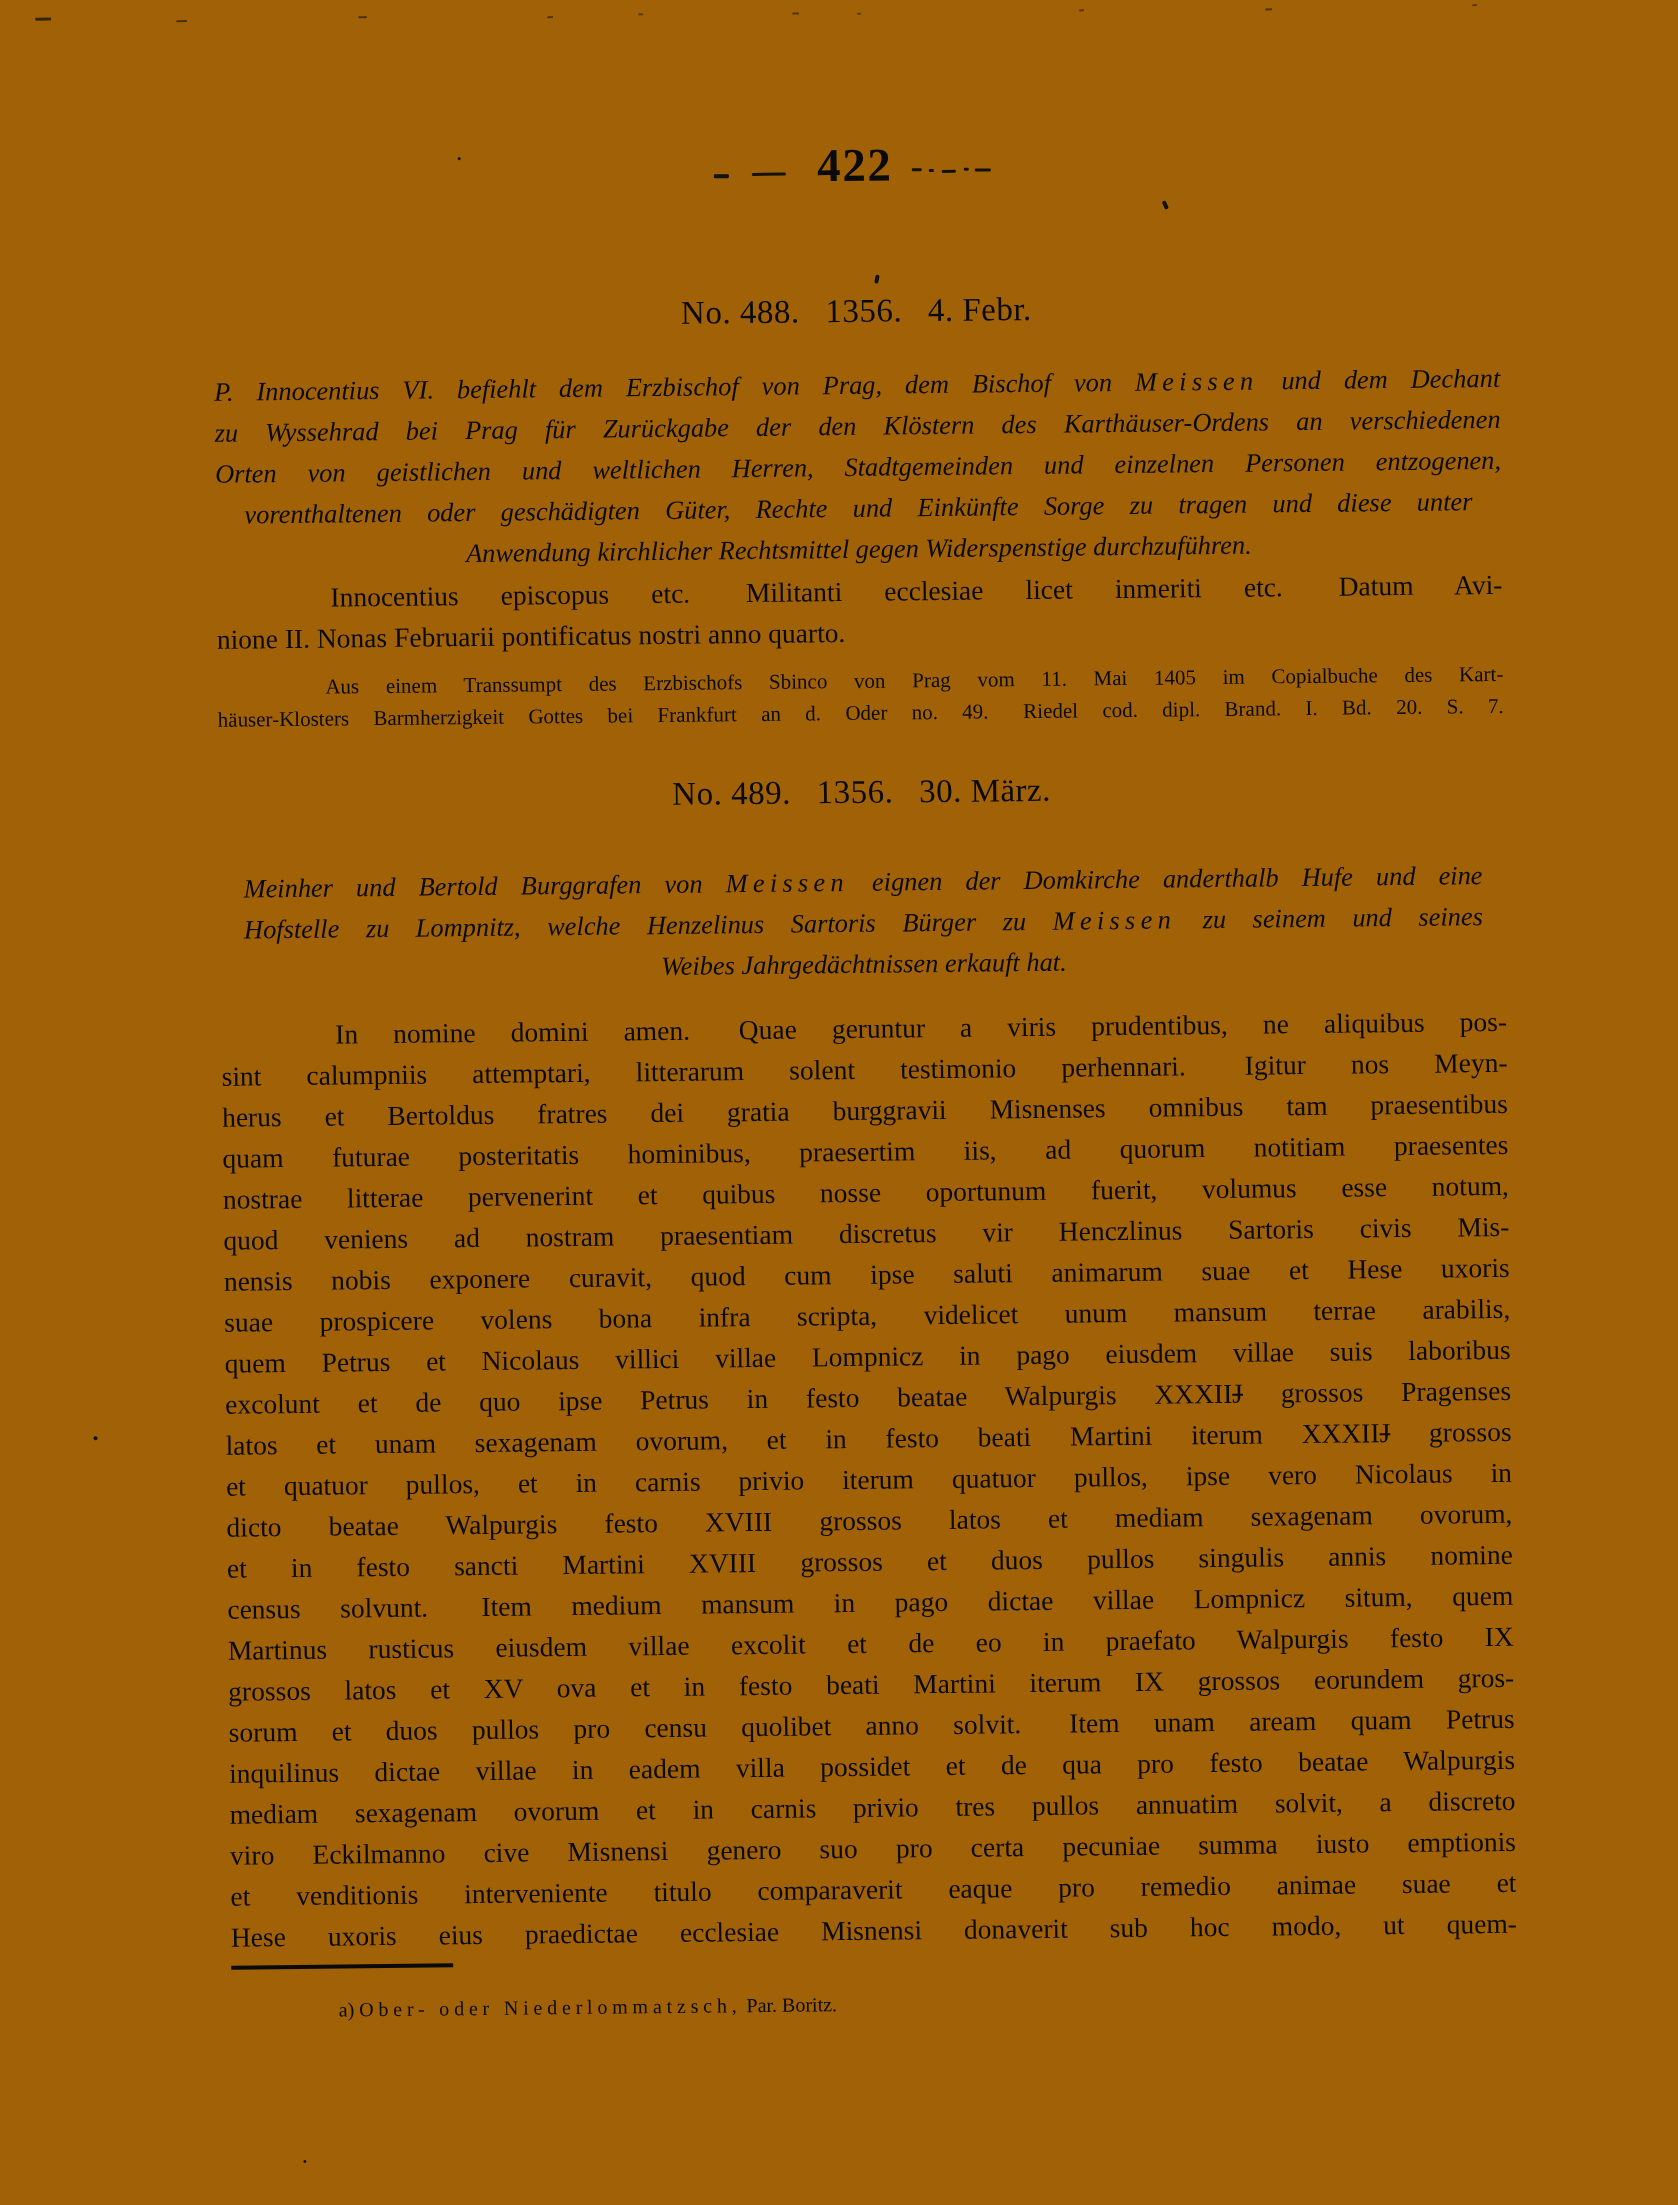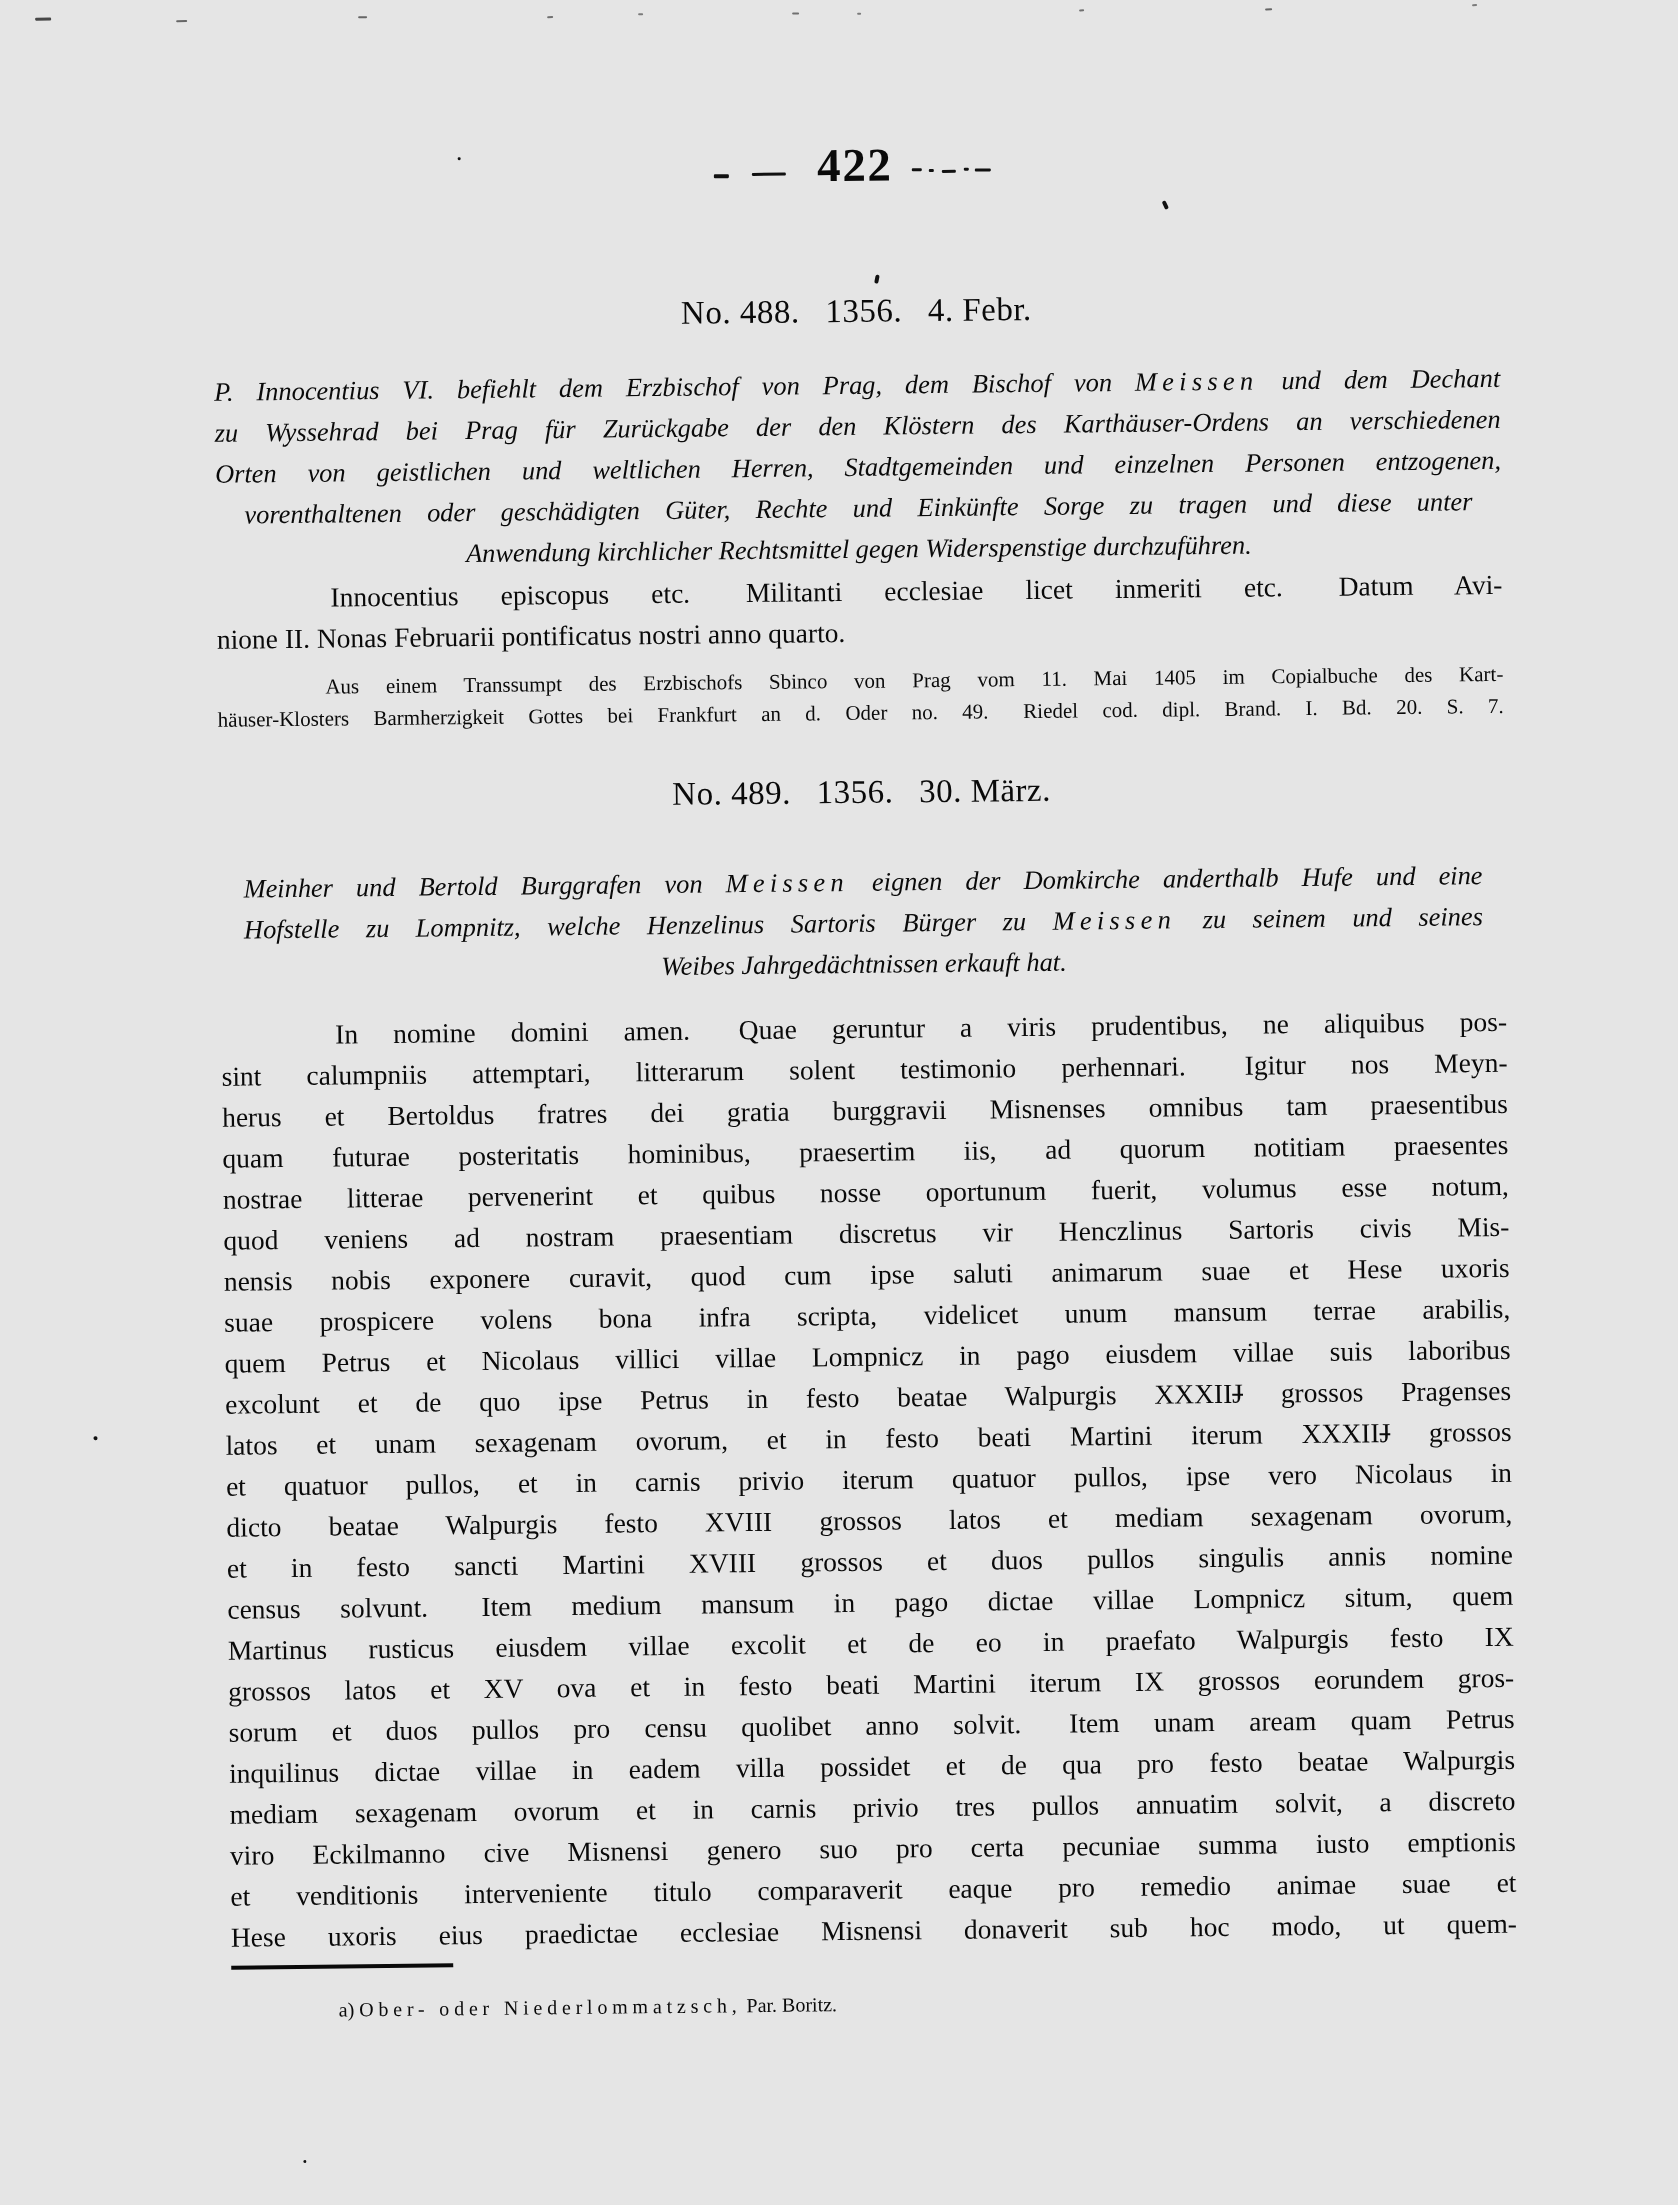--- a/index.html
+++ b/index.html
@@ -1,21 +1,21 @@
 <!DOCTYPE html>
 <html style="font-size:8.5px"><head>
 <meta charset="utf-8">
 <title>422</title>
 <style>
   html, body { margin: 0; padding: 0; background: #ffffff; }
   .sheet {
     position: relative;
     width: 1679px;
     height: 2205px;
-    background: #e5e5e5;
+    background: #a16207;
     color: #0a0a0a;
     font-family: "Liberation Serif", "DejaVu Serif", serif;
     overflow: hidden;
   }
   .content {
     position: absolute;
     inset: 0;
     transform: rotate(-0.62deg);
     transform-origin: 846px 1111px;
   }

